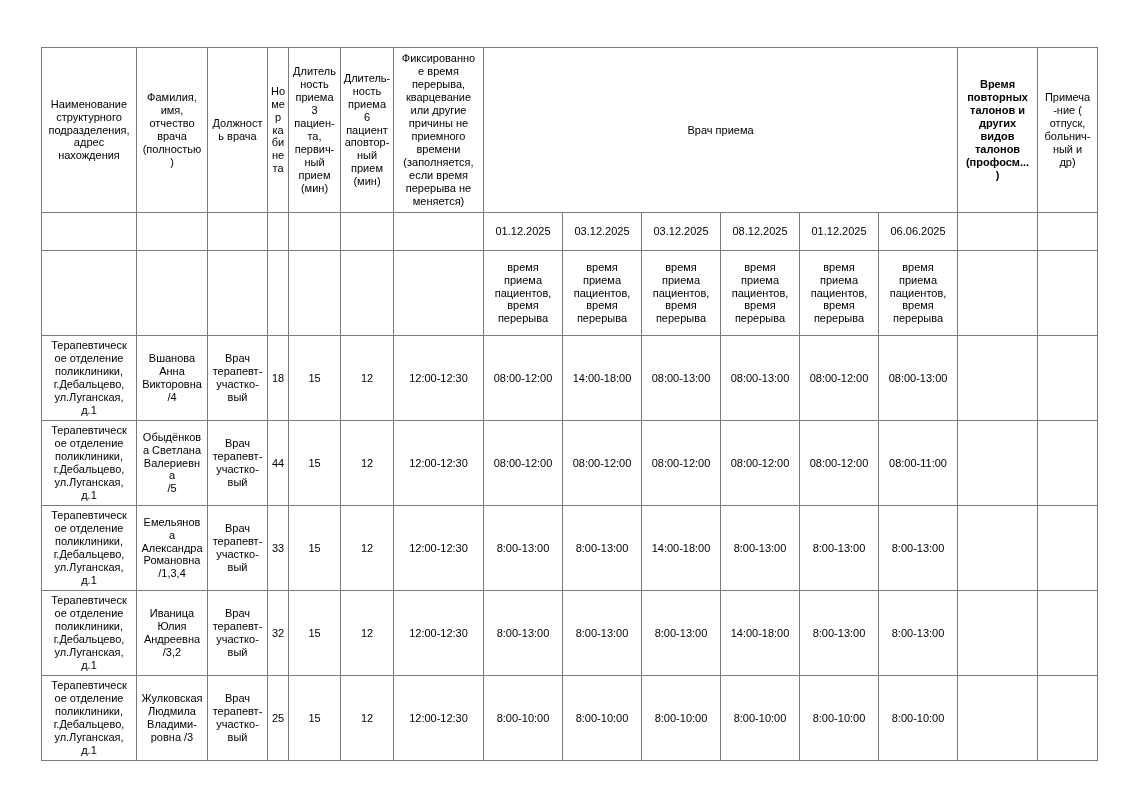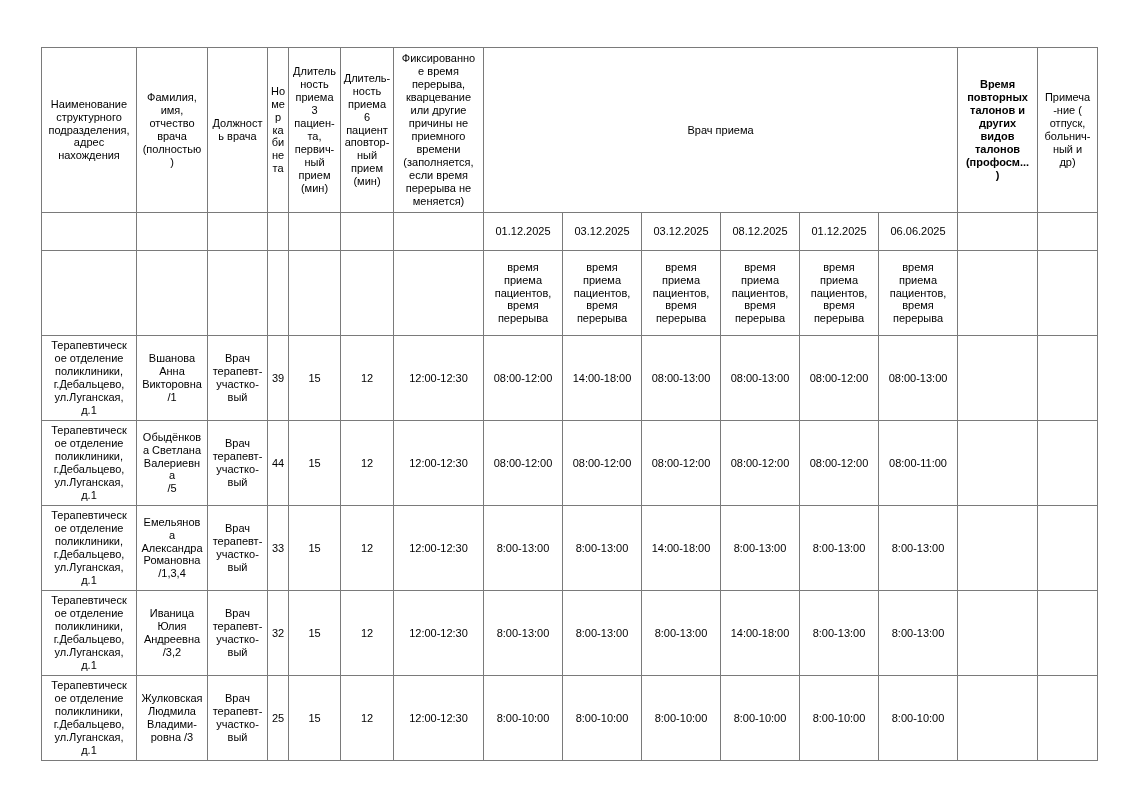--- a/index.html
+++ b/index.html
@@ -200,26 +200,26 @@
       <tr class="r-data">
         <td>Терапевтическ
 ое отделение
 поликлиники,
 г.Дебальцево,
 ул.Луганская,
 д.1</td>
         <td>Вшанова
 Анна
 Викторовна
-/1</td>
-        <td>Врач
-терапевт-
-участко-
-вый</td>
-        <td>39</td>
+/4</td>
+        <td>Врач
+терапевт-
+участко-
+вый</td>
+        <td>18</td>
         <td>15</td>
         <td>12</td>
         <td>12:00-12:30</td>
         <td>08:00-12:00</td>
         <td>14:00-18:00</td>
         <td>08:00-13:00</td>
         <td>08:00-13:00</td>
         <td>08:00-12:00</td>
         <td>08:00-13:00</td>
         <td></td>

